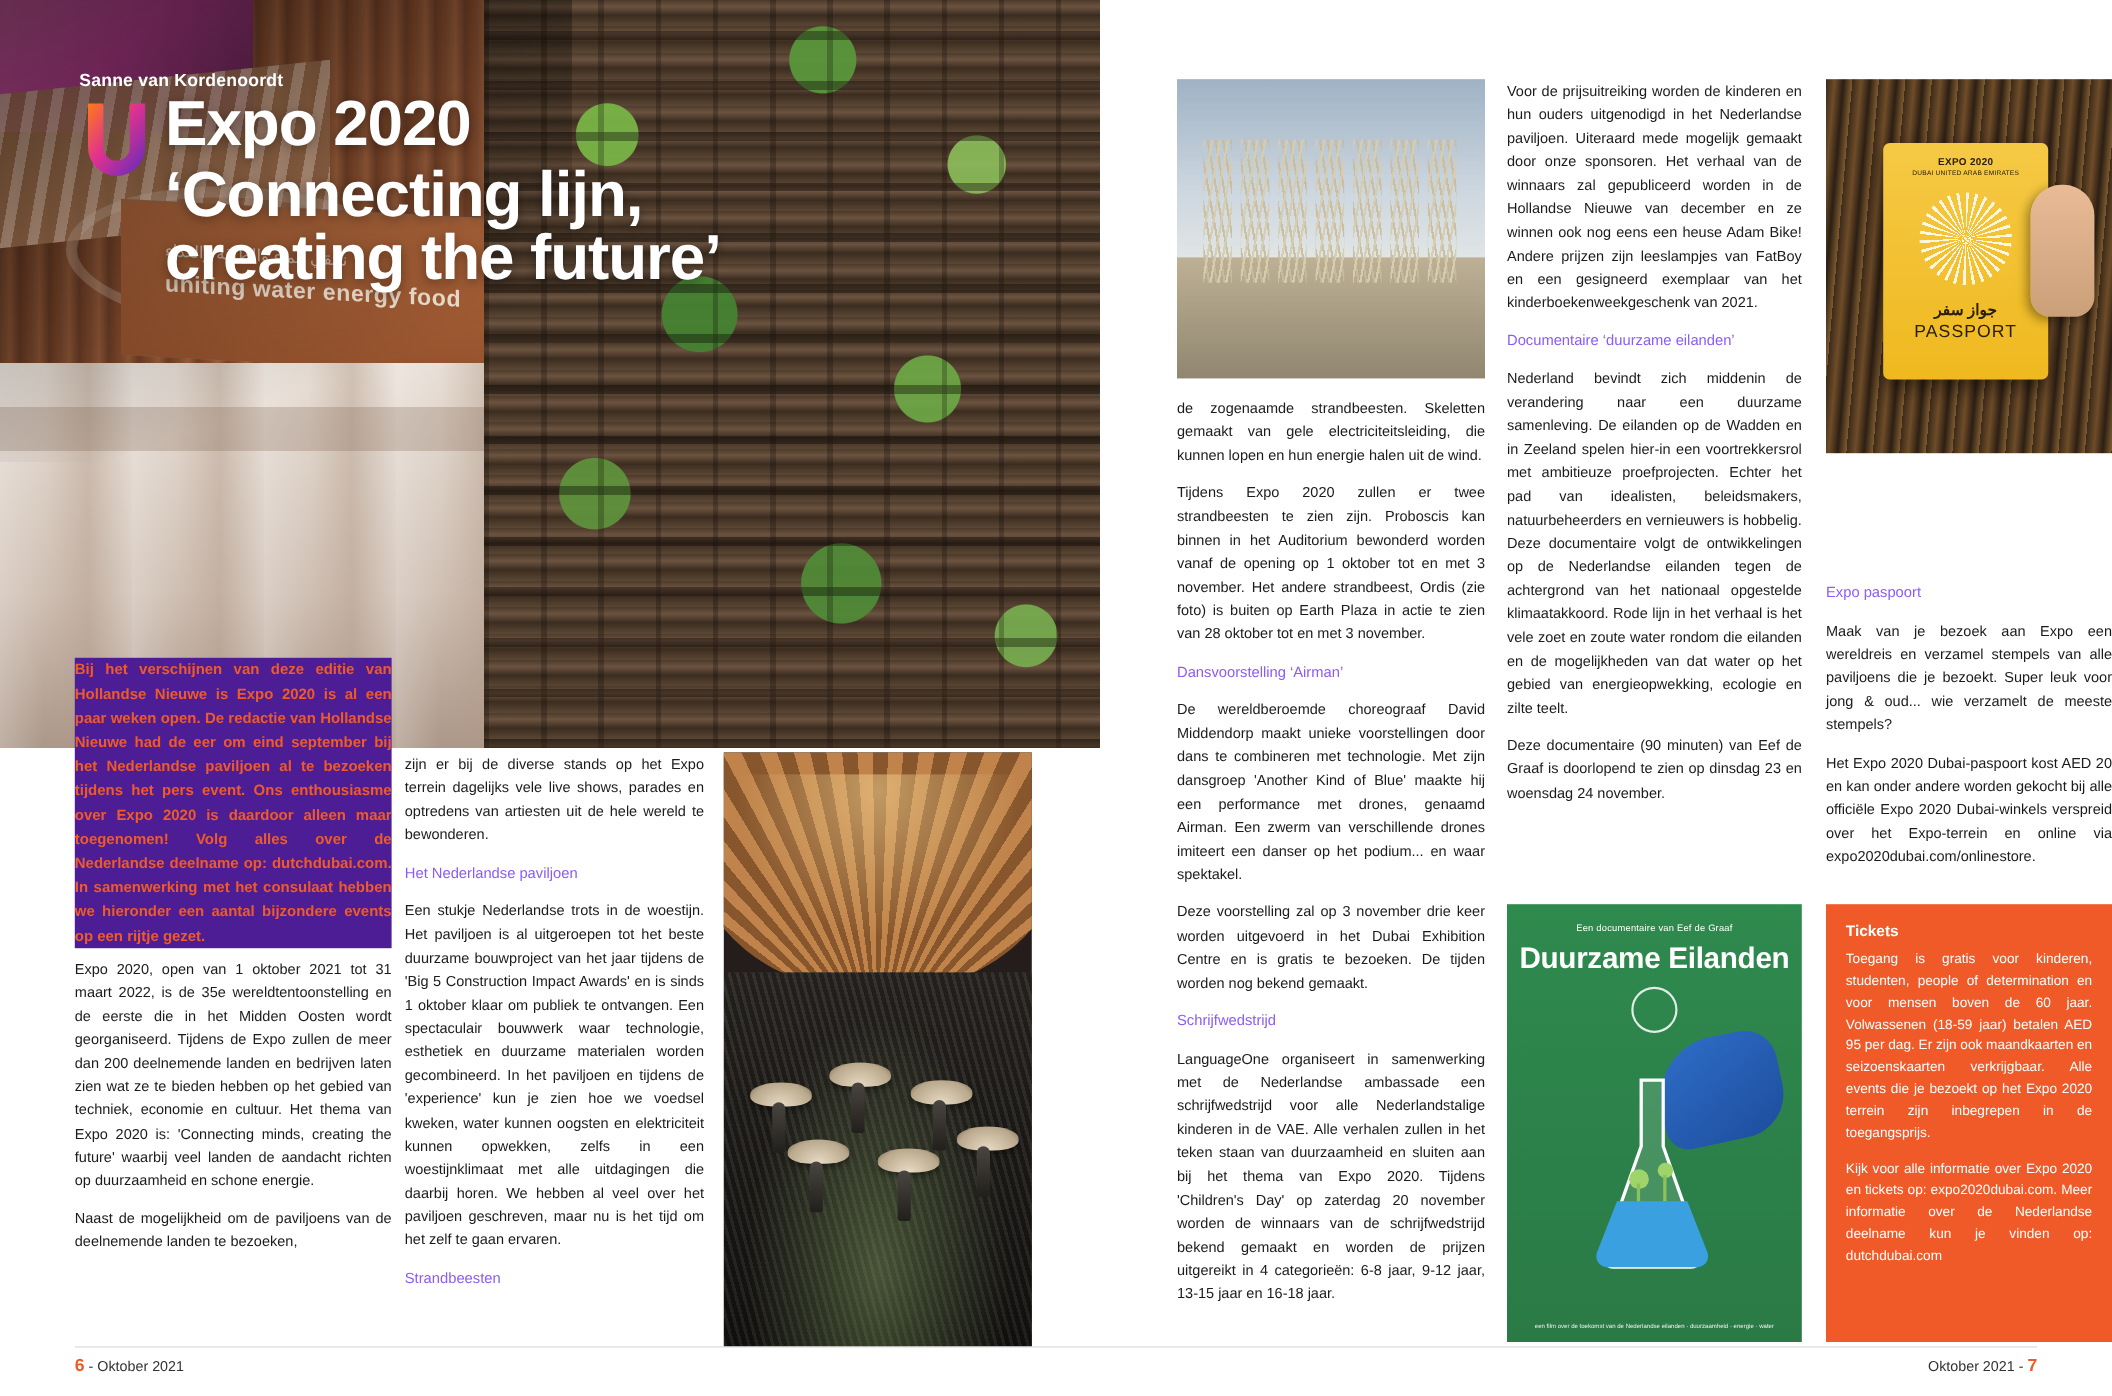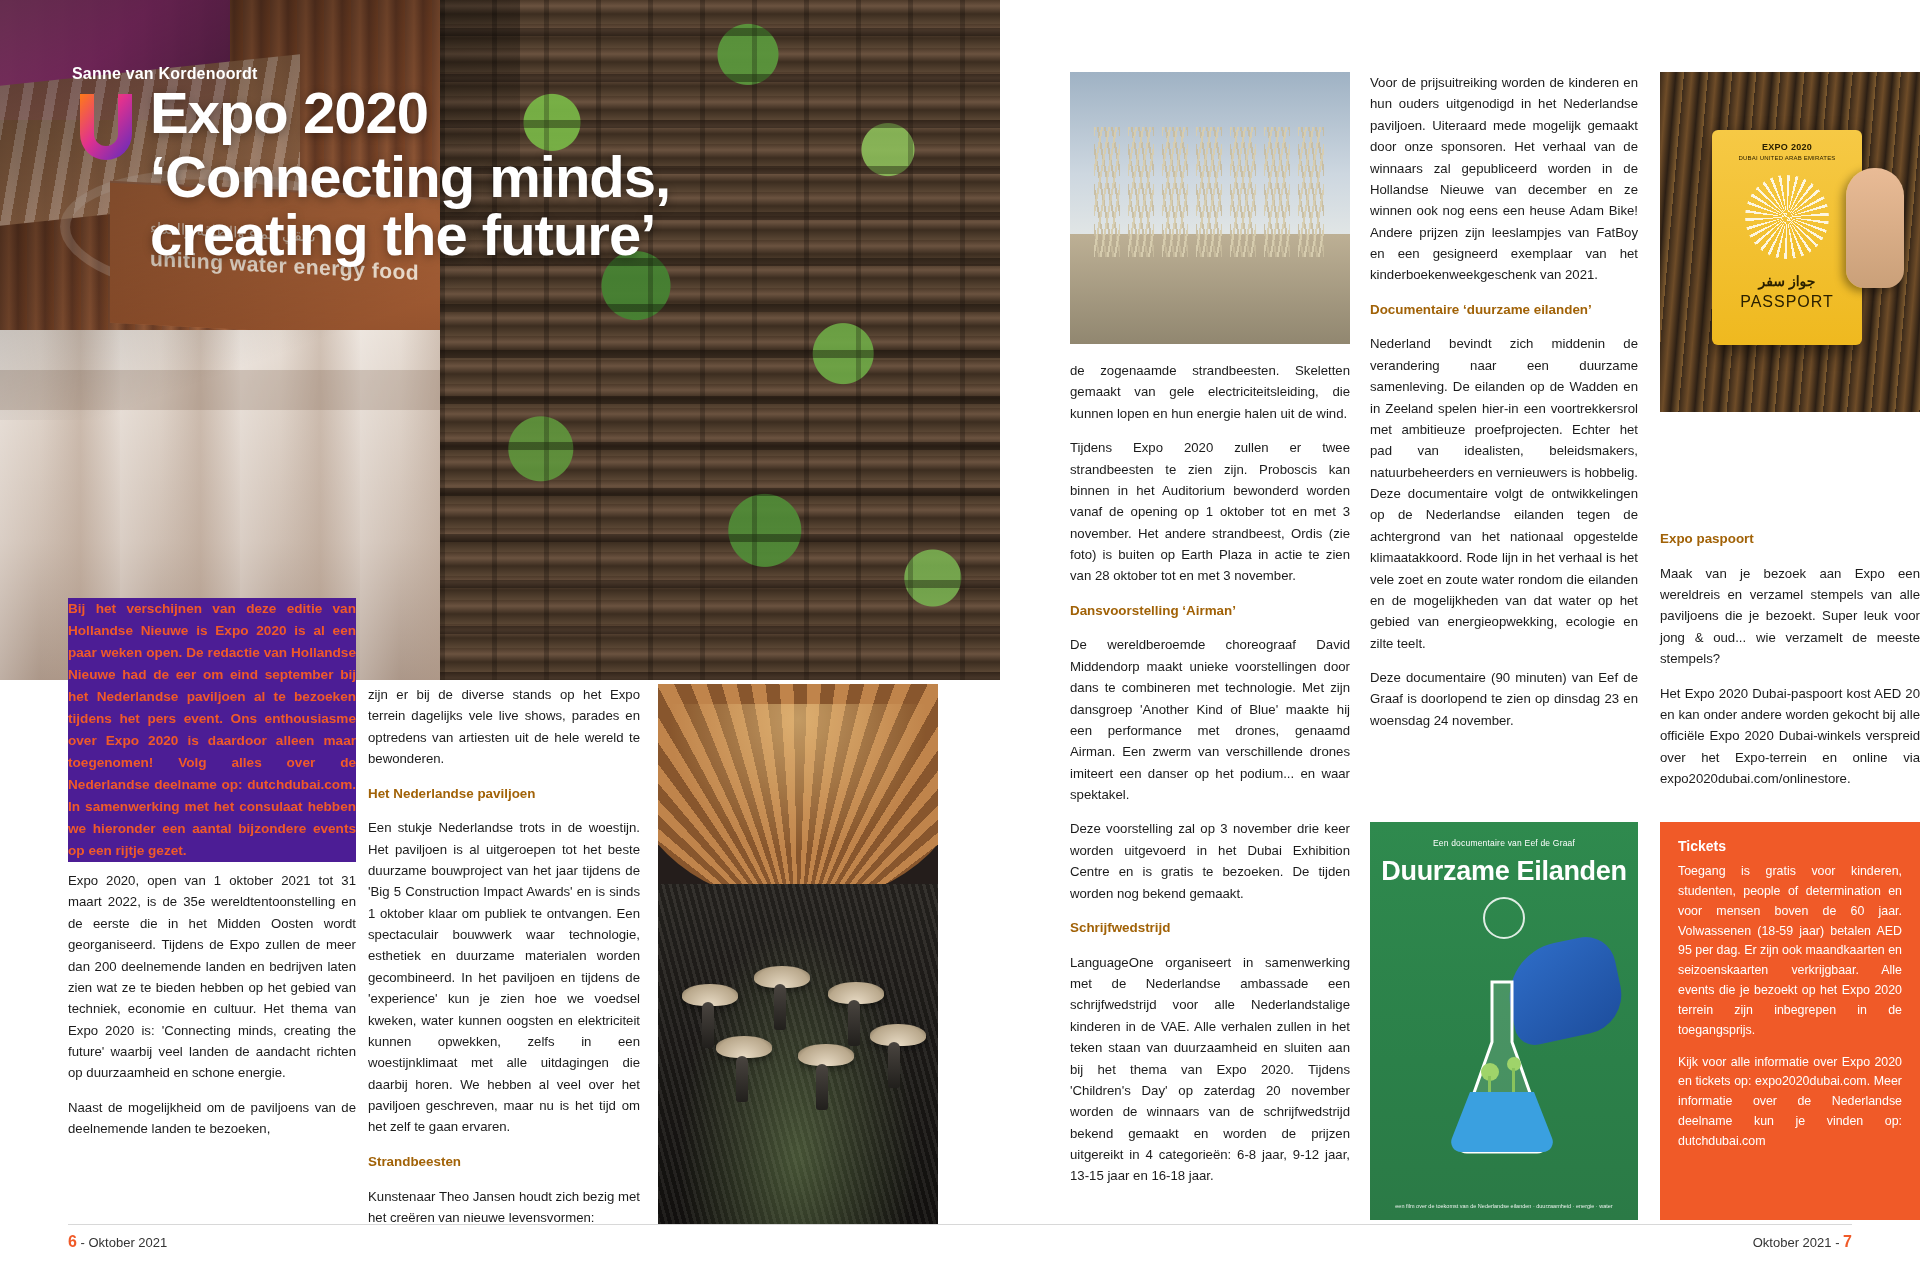--- a/index.html
+++ b/index.html
@@ -173,22 +173,22 @@
 
   .col {
     position: absolute;
     font-size: 13.2px;
     line-height: 1.62;
     color: #1b1b1b;
     text-align: justify;
   }
   .col p { margin: 0 0 13px 0; }
   .subhead {
-    color: #a16207;
-    font-weight: 700;
+    color: #8b5cf6;
+    font-weight: 400;
     font-size: 13.4px;
     margin: 4px 0 5px 0;
   }
 
   .col-l1 { left: 68px; top: 870px; width: 288px; }
   .col-l2 { left: 368px; top: 684px; width: 272px; }
 
   .photo-interior {
     position: absolute;
     left: 658px; top: 684px;
@@ -383,39 +383,38 @@
           <stop offset="0%" stop-color="#ff7a18"></stop>
           <stop offset="45%" stop-color="#e0318f"></stop>
           <stop offset="100%" stop-color="#5b2bbf"></stop>
         </linearGradient>
       </defs>
       <path d="M6 4 h14 v40 a12 12 0 0 0 24 0 V4 h14 v40 a26 26 0 0 1 -52 0 Z" fill="url(#ug)"></path>
     </svg>
 
     <div class="headline">
       <span class="l1">Expo 2020</span>
-      <span class="l2">‘Connecting minds,</span>
+      <span class="l2">‘Connecting lijn,</span>
       <span class="l3">creating the future’</span>
     </div>
 
     <div class="intro-box">
       <p>Bij het verschijnen van deze editie van Hollandse Nieuwe is Expo 2020 is al een paar weken open. De redactie van Hollandse Nieuwe had de eer om eind september bij het Nederlandse paviljoen al te bezoeken tijdens het pers event. Ons enthousiasme over Expo 2020 is daardoor alleen maar toegenomen! Volg alles over de Nederlandse deelname op: dutchdubai.com. In samenwerking met het consulaat hebben we hieronder een aantal bijzondere events op een rijtje gezet.</p>
     </div>
 
     <div class="col col-l1">
       <p>Expo 2020, open van 1 oktober 2021 tot 31 maart 2022, is de 35e wereldtentoonstelling en de eerste die in het Midden Oosten wordt georganiseerd. Tijdens de Expo zullen de meer dan 200 deelnemende landen en bedrijven laten zien wat ze te bieden hebben op het gebied van techniek, economie en cultuur. Het thema van Expo 2020 is: 'Connecting minds, creating the future' waarbij veel landen de aandacht richten op duurzaamheid en schone energie.</p>
       <p>Naast de mogelijkheid om de paviljoens van de deelnemende landen te bezoeken,</p>
     </div>
 
     <div class="col col-l2">
       <p>zijn er bij de diverse stands op het Expo terrein dagelijks vele live shows, parades en optredens van artiesten uit de hele wereld te bewonderen.</p>
       <p class="subhead">Het Nederlandse paviljoen</p>
       <p>Een stukje Nederlandse trots in de woestijn. Het paviljoen is al uitgeroepen tot het beste duurzame bouwproject van het jaar tijdens de 'Big 5 Construction Impact Awards' en is sinds 1 oktober klaar om publiek te ontvangen. Een spectaculair bouwwerk waar technologie, esthetiek en duurzame materialen worden gecombineerd. In het paviljoen en tijdens de 'experience' kun je zien hoe we voedsel kweken, water kunnen oogsten en elektriciteit kunnen opwekken, zelfs in een woestijnklimaat met alle uitdagingen die daarbij horen. We hebben al veel over het paviljoen geschreven, maar nu is het tijd om het zelf te gaan ervaren.</p>
       <p class="subhead">Strandbeesten</p>
-      <p>Kunstenaar Theo Jansen houdt zich bezig met het creëren van nieuwe levensvormen:</p>
     </div>
 
     <div class="photo-interior">
       <div class="pi-dome"></div>
       <div class="pi-floor"></div>
       <div class="pi-umb" style="left:24px; top:300px;"></div>
       <div class="pi-umb" style="left:96px; top:282px;"></div>
       <div class="pi-umb" style="left:170px; top:298px;"></div>
       <div class="pi-umb" style="left:58px; top:352px;"></div>
       <div class="pi-umb" style="left:140px; top:360px;"></div>

